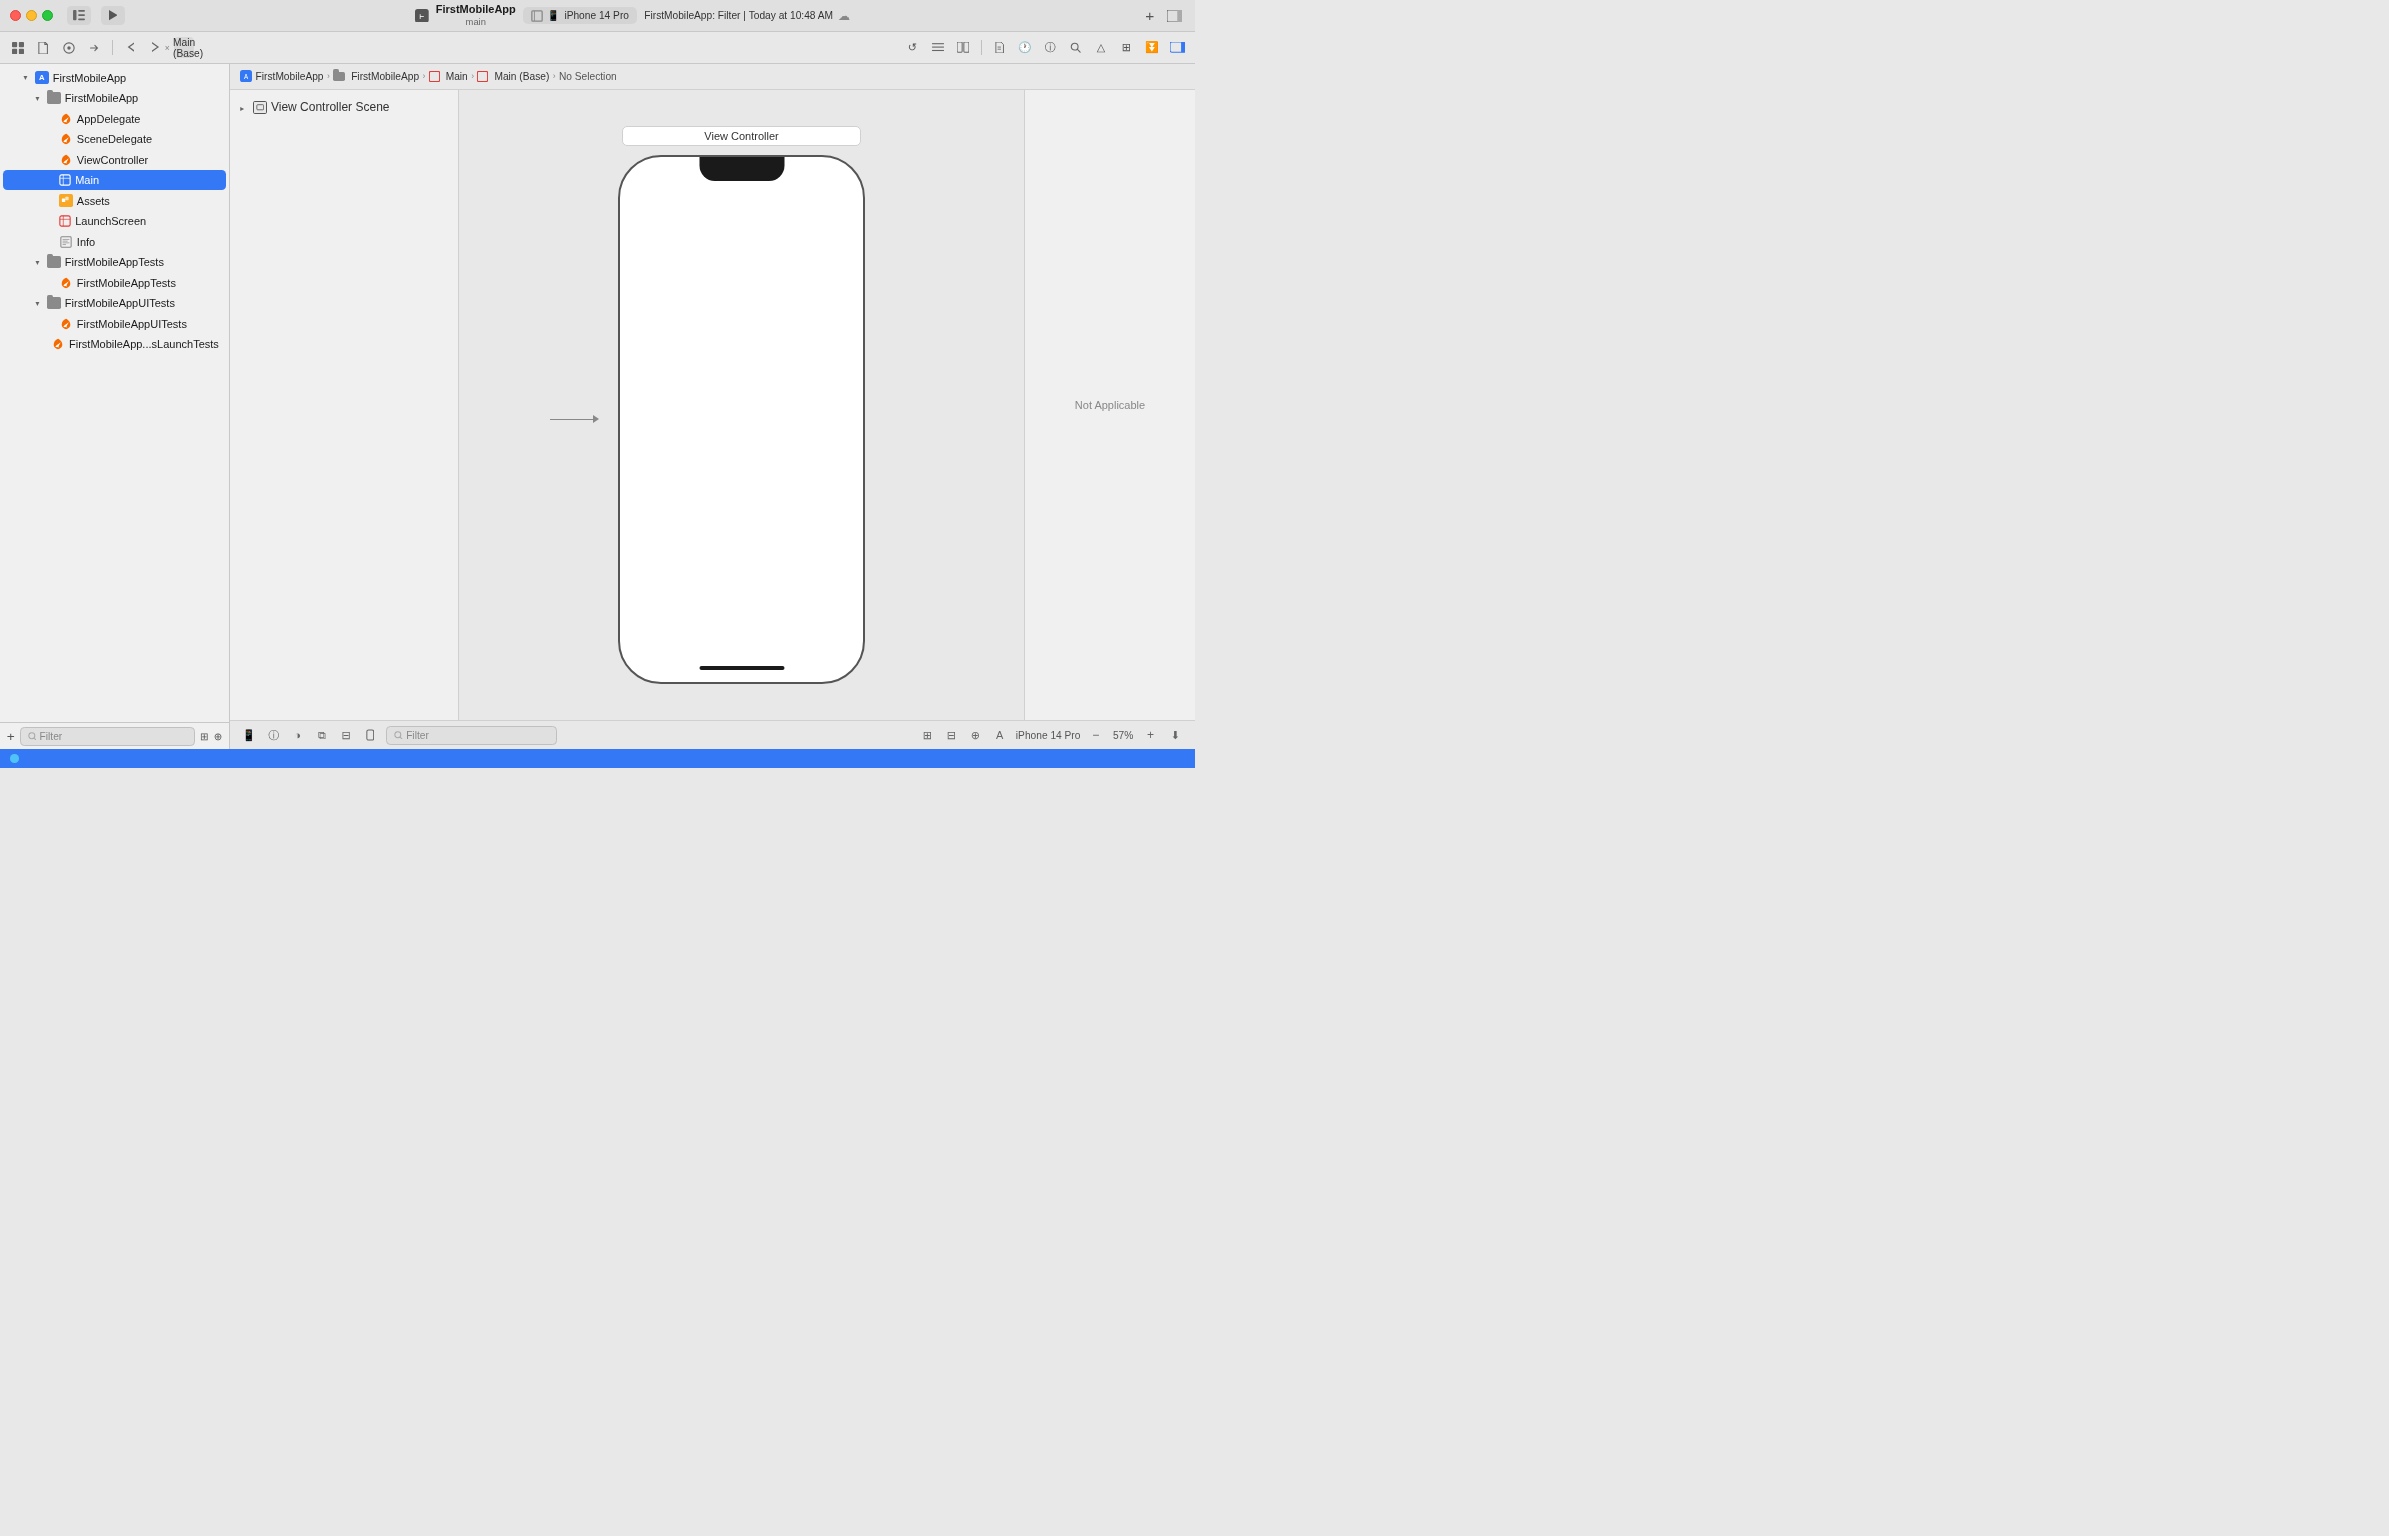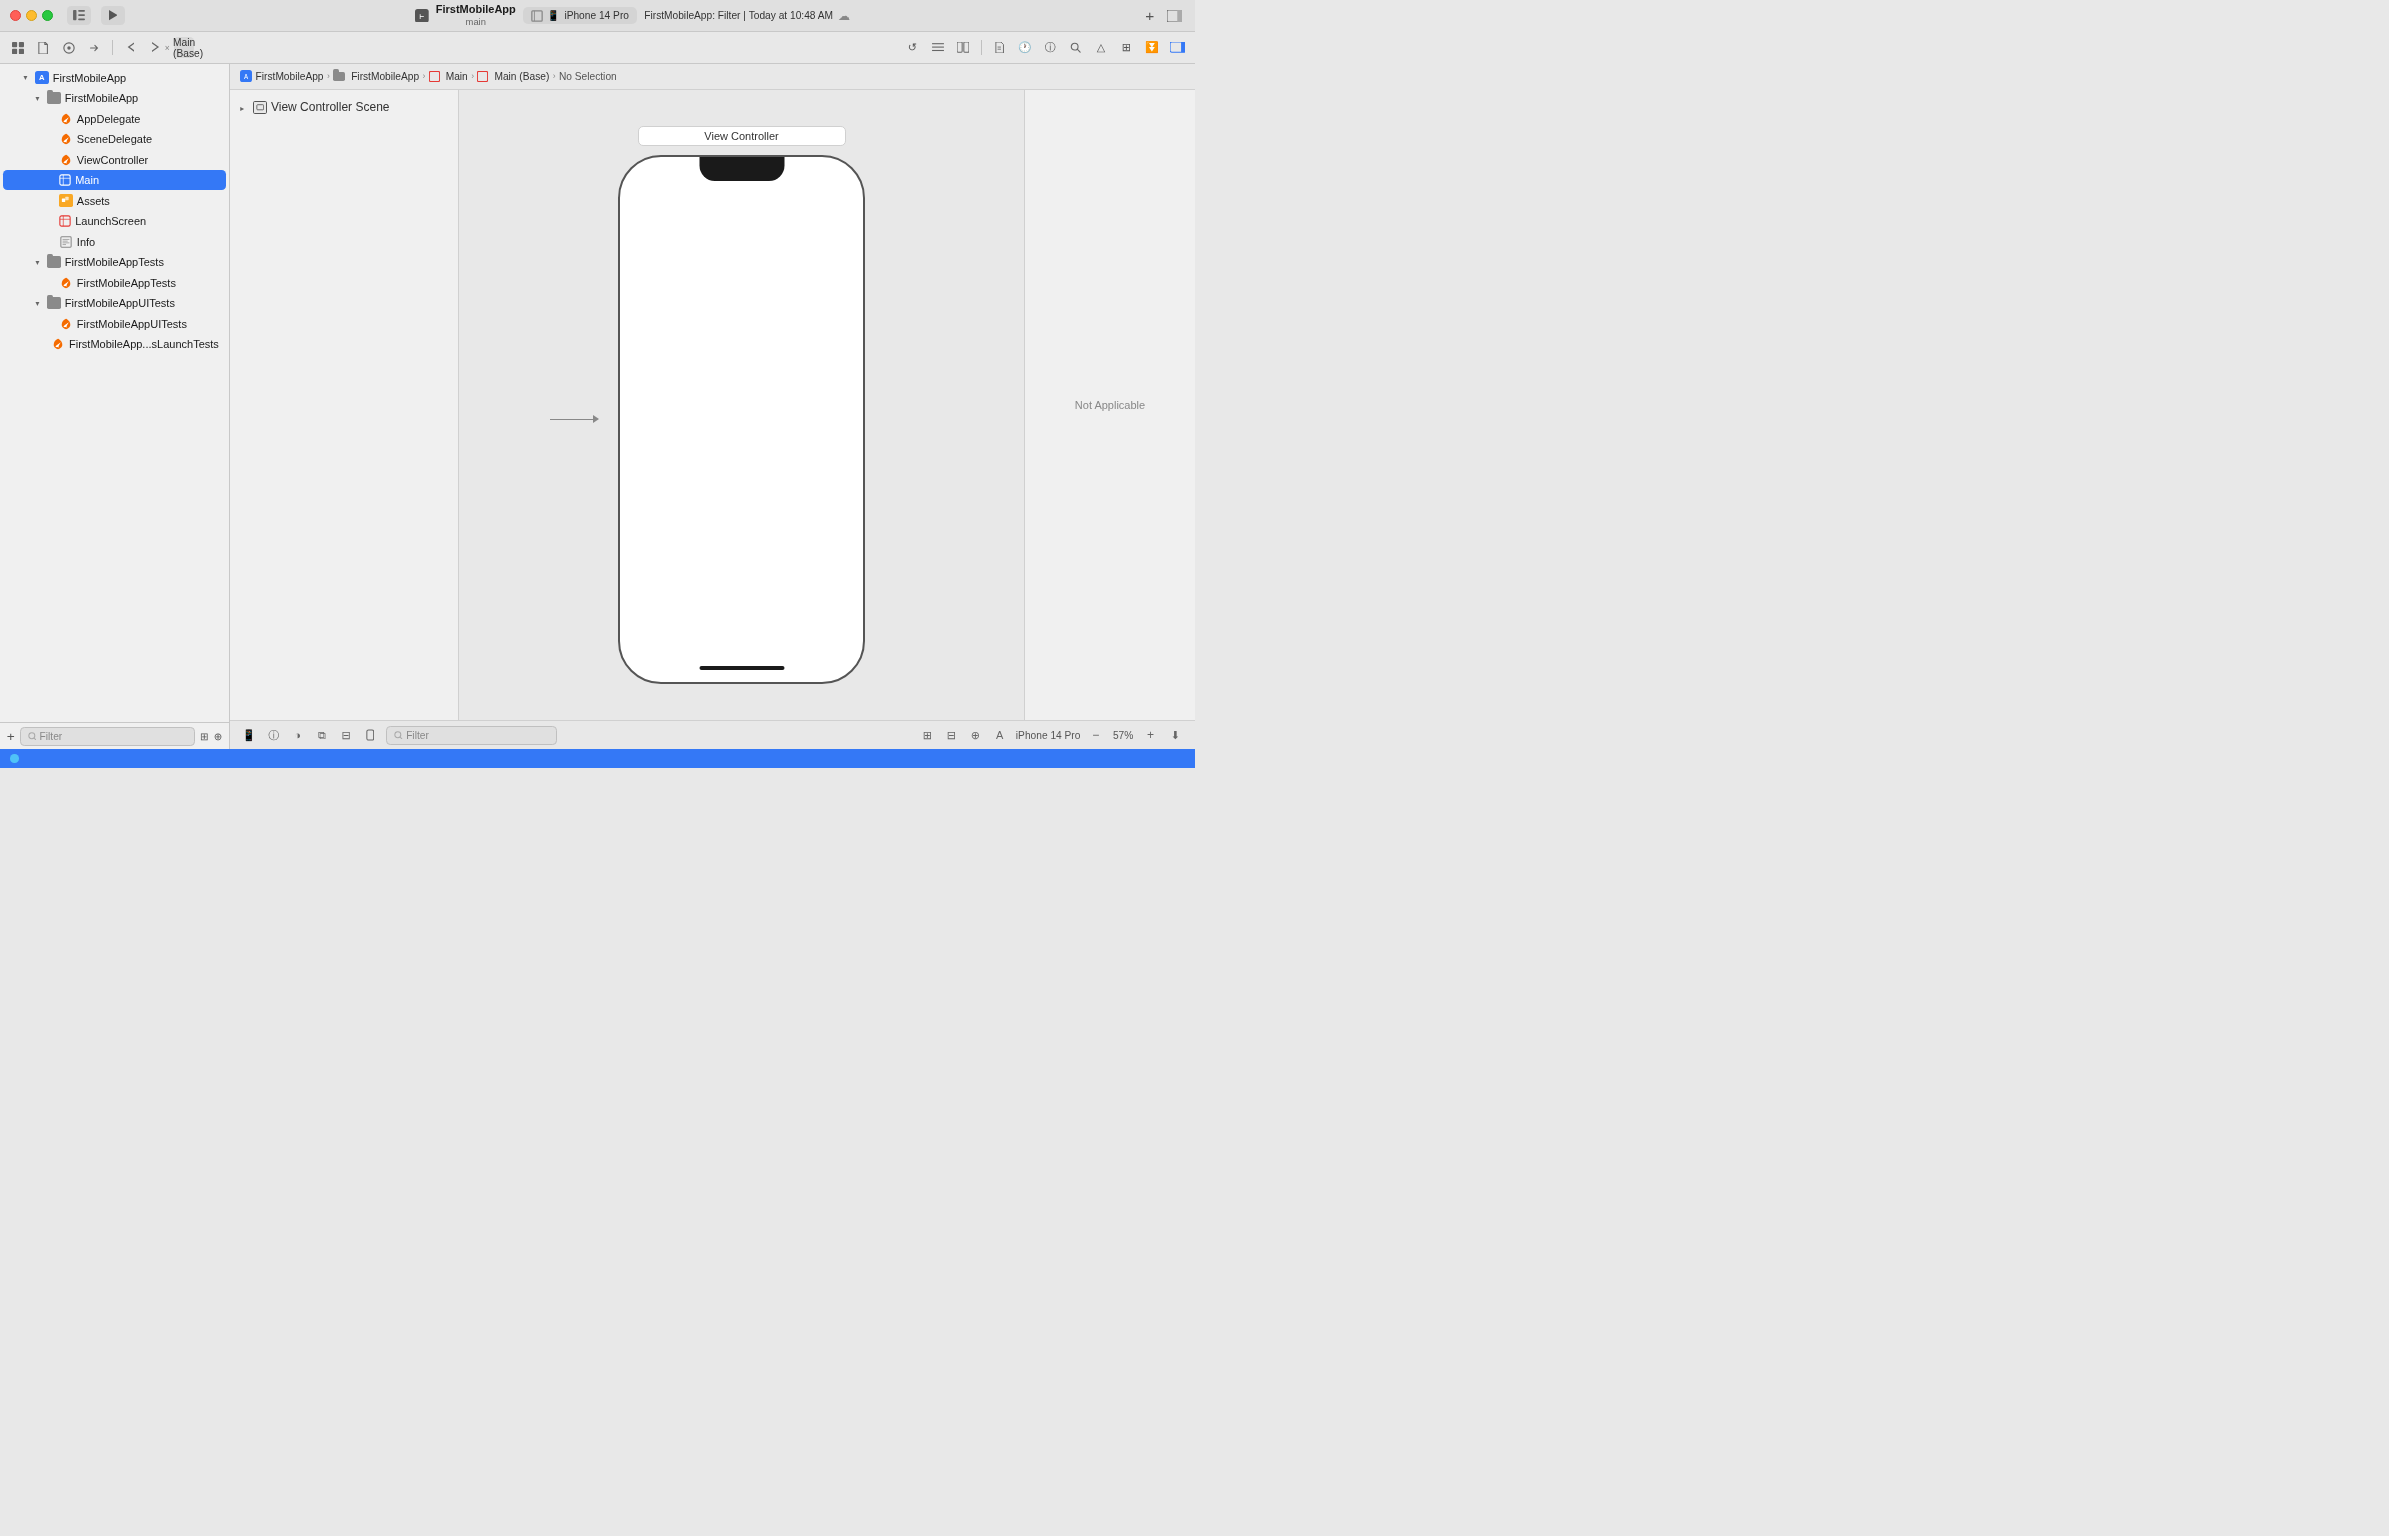--- a/index.html
+++ b/index.html
@@ -289,21 +289,21 @@
     }
     .view-controller-label {
       background: white;
       border: 0.9px solid #d0d0d0;
       border-radius: 5.1px;
       padding: 3.4px 13.7px;
       font-size: 11px;
       color: #333;
       margin-bottom: 8.5px;
       text-align: center;
-      width: 208px;
+      width: 239px;
     }
     .iphone-frame {
       width: 247px;
       height: 529px;
       border: 2.6px solid #555;
       border-radius: 43px;
       background: white;
       position: relative;
       display: flex;
       flex-direction: column;

